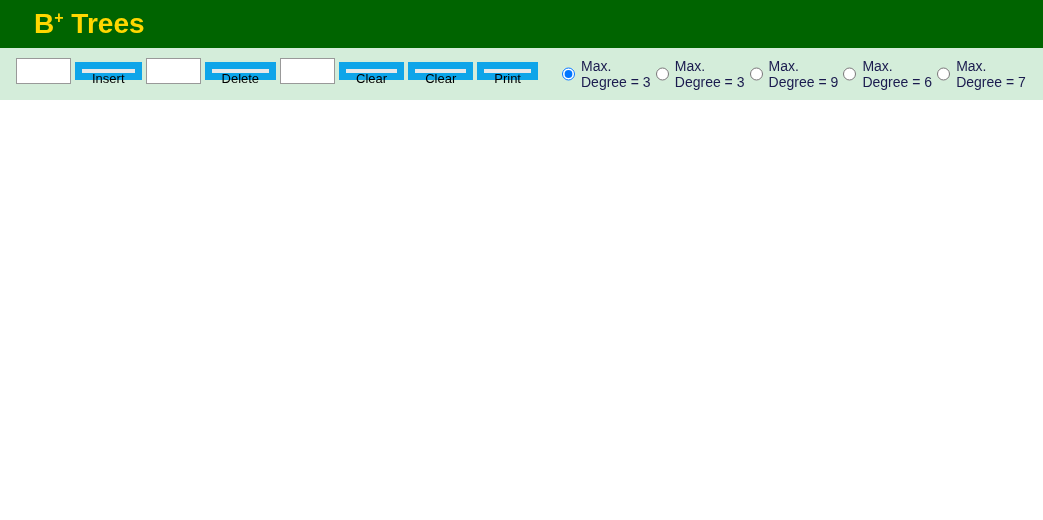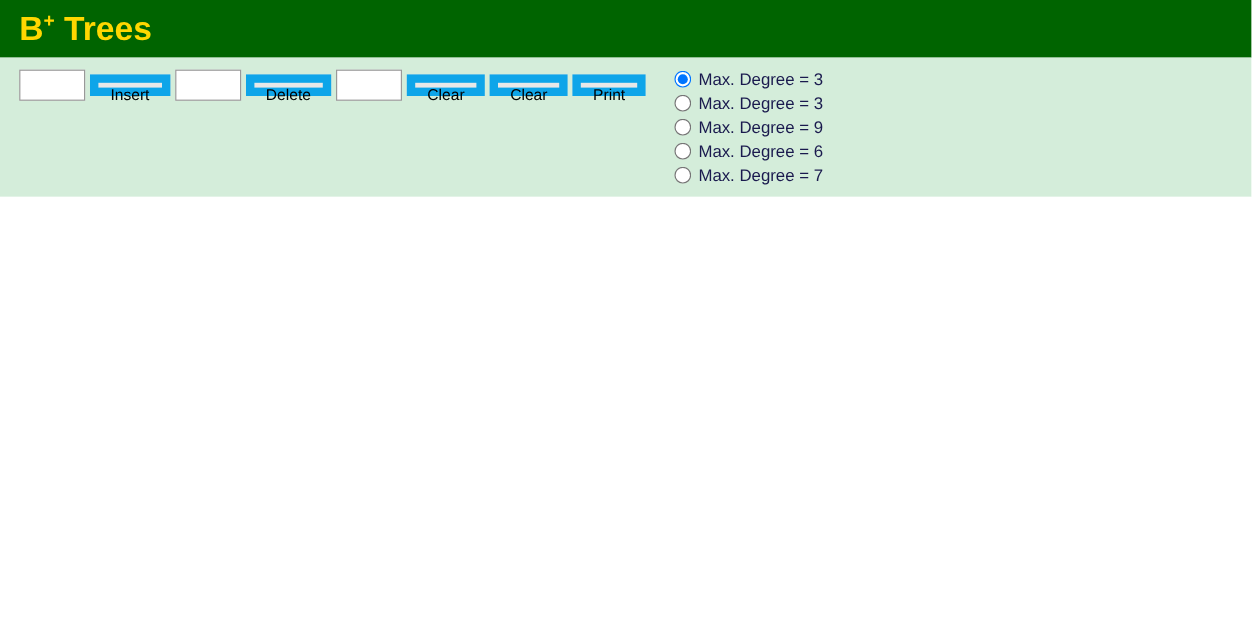--- a/index.html
+++ b/index.html
@@ -1,20 +1,20 @@
 <!DOCTYPE html>
 <html><head>
   <meta charset="utf-8">
   <style>
     * { margin: 0; padding: 0; box-sizing: border-box; }
     body { font-family: Arial, sans-serif; background: #fff; }
 
     #header {
       background-color: #006400;
-      padding: 8px 16px;
+      padding: 8px 34px;
       display: flex;
       align-items: center;
     }
 
     #header h1 {
       color: #FFD700;
       font-size: 28px;
       font-weight: bold;
     }
 
@@ -52,21 +52,21 @@
       font-size: 13px;
       background: #e8e8e8;
       border: 7px solid #0ea5e9;
       cursor: pointer;
       color: #000;
     }
 
     #radio-group {
       margin-left: 24px;
       display: flex;
-      flex-direction: column;
+      flex-direction: row;
       gap: 4px;
     }
 
     .radio-option {
       display: flex;
       align-items: center;
       gap: 6px;
       font-size: 14px;
       color: #1a1a4e;
       cursor: pointer;

